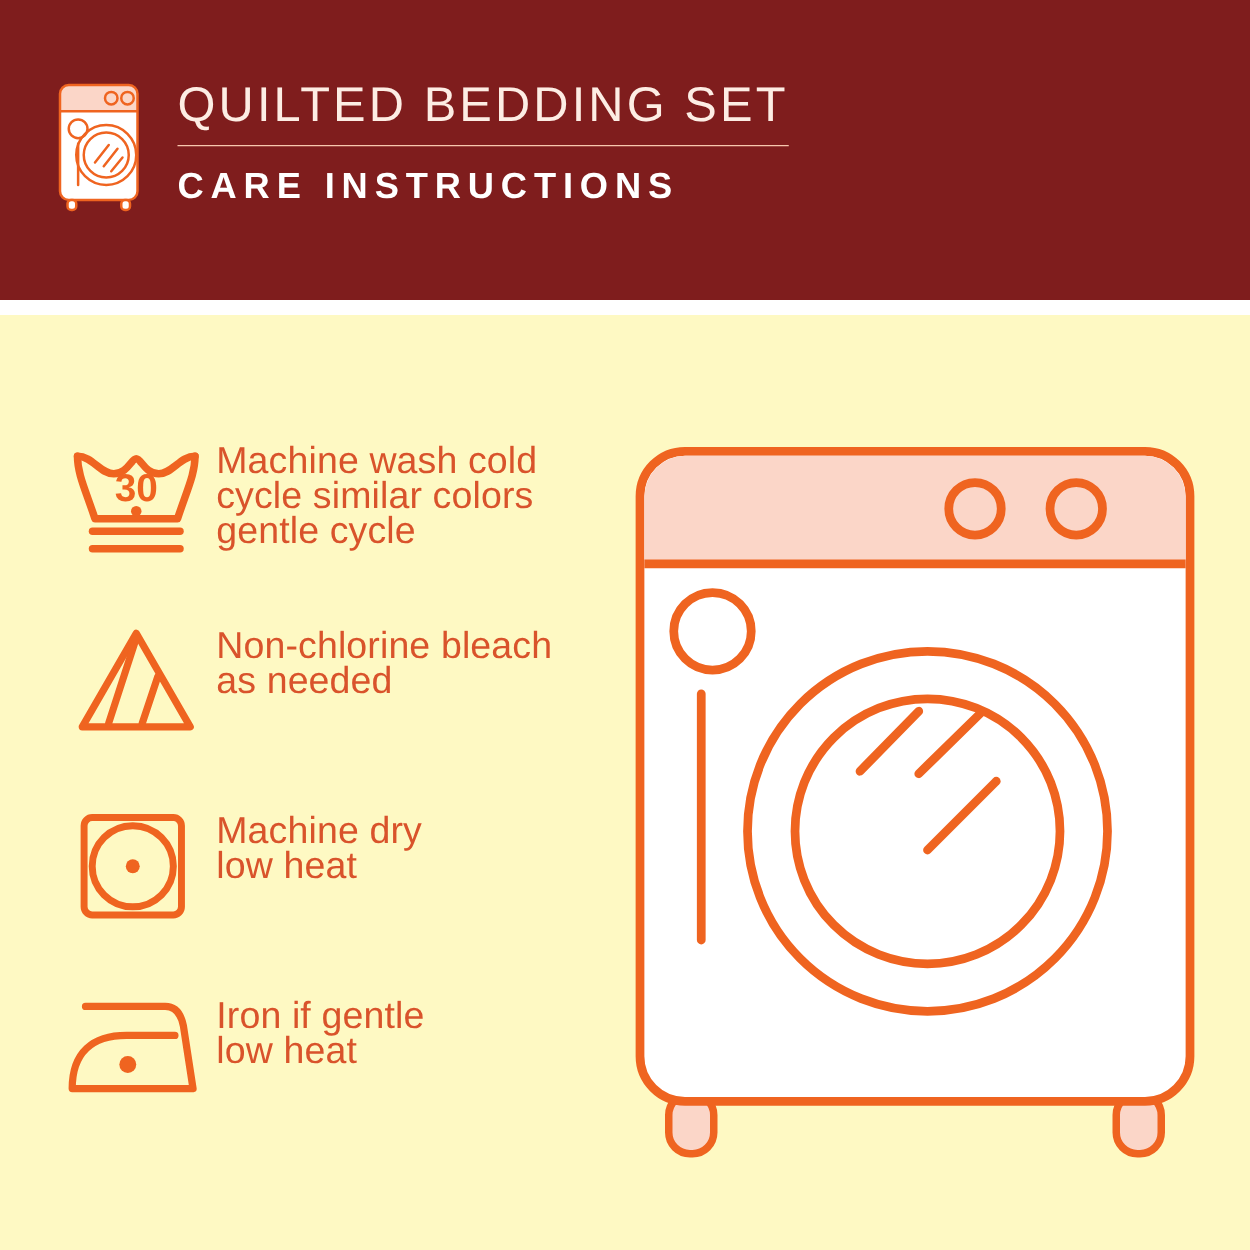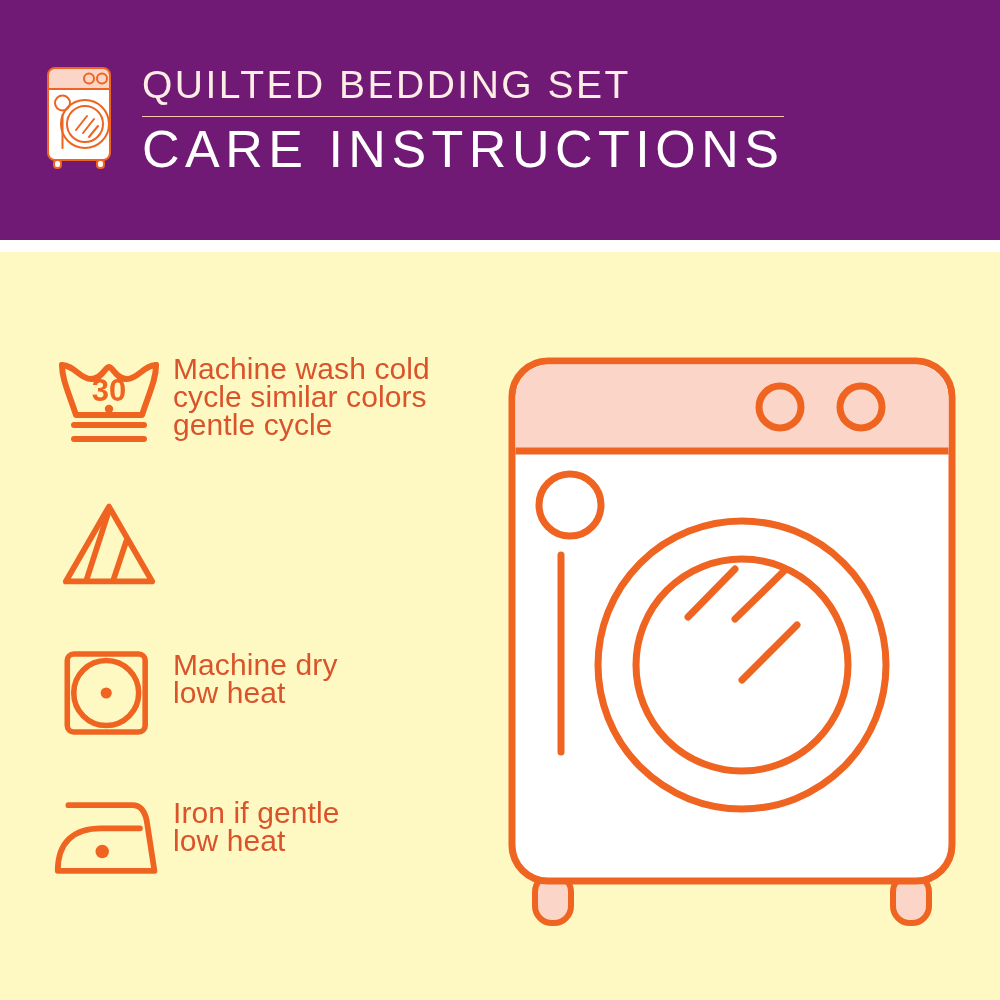--- a/index.html
+++ b/index.html
@@ -14,21 +14,21 @@
     overflow: hidden;
     position: relative;
   }
 
   
   #header-band {
     position: absolute;
     left: 0; top: 0;
     width: 1000px;
     height: 240px;
-    background: #701a75;
+    background: #7f1d1d;
   }
   #header-inner {
     position: absolute;
     left: 42px;
     top: 62px;
     display: flex;
     align-items: flex-start;
   }
   #brand-logo-icon {
     width: 78px;
@@ -49,24 +49,24 @@
     white-space: nowrap;
   }
   #title-divider {
     height: 1px;
     background: #F8C7AE;
     margin: 8px 0 6px 0;
     width: 100%;
   }
   #header-subtitle {
     color: #FFFFFF;
-    font-size: 52px;
+    font-size: 29px;
     line-height: 52px;
     letter-spacing: 5.5px;
-    font-weight: 400;
+    font-weight: 700;
     white-space: nowrap;
   }
 
   
   #main {
     position: absolute;
     left: 0;
     top: 252px;
     width: 1000px;
     height: 760px;
@@ -169,20 +169,24 @@
     </div>
 
     <div class="instruction-item">
       <span class="instruction-icon-wrap">
         <svg viewBox="0 0 110 100" width="110" height="96" xmlns="http://www.w3.org/2000/svg">
           <path d="M55 10 L100 88 L10 88 Z" fill="none" stroke="#EF6420" stroke-width="6" stroke-linejoin="round"></path>
           <line x1="55" y1="14" x2="32" y2="85" stroke="#EF6420" stroke-width="6" stroke-linecap="round"></line>
           <line x1="73" y1="46" x2="60" y2="85" stroke="#EF6420" stroke-width="6" stroke-linecap="round"></line>
         </svg>
       </span>
+      <span class="instruction-text">
+        <span>Non-chlorine bleach</span><br>
+        <span>as needed</span>
+      </span>
     </div>
 
     <div class="instruction-item">
       <span class="instruction-icon-wrap">
         <svg viewBox="0 0 110 100" width="102" height="96" xmlns="http://www.w3.org/2000/svg">
           <rect x="10" y="8" width="84" height="84" rx="7" ry="7" fill="none" stroke="#EF6420" stroke-width="6"></rect>
           <circle cx="52" cy="50" r="35" fill="none" stroke="#EF6420" stroke-width="6"></circle>
           <circle cx="52" cy="50" r="6" fill="#EF6420"></circle>
         </svg>
       </span>

